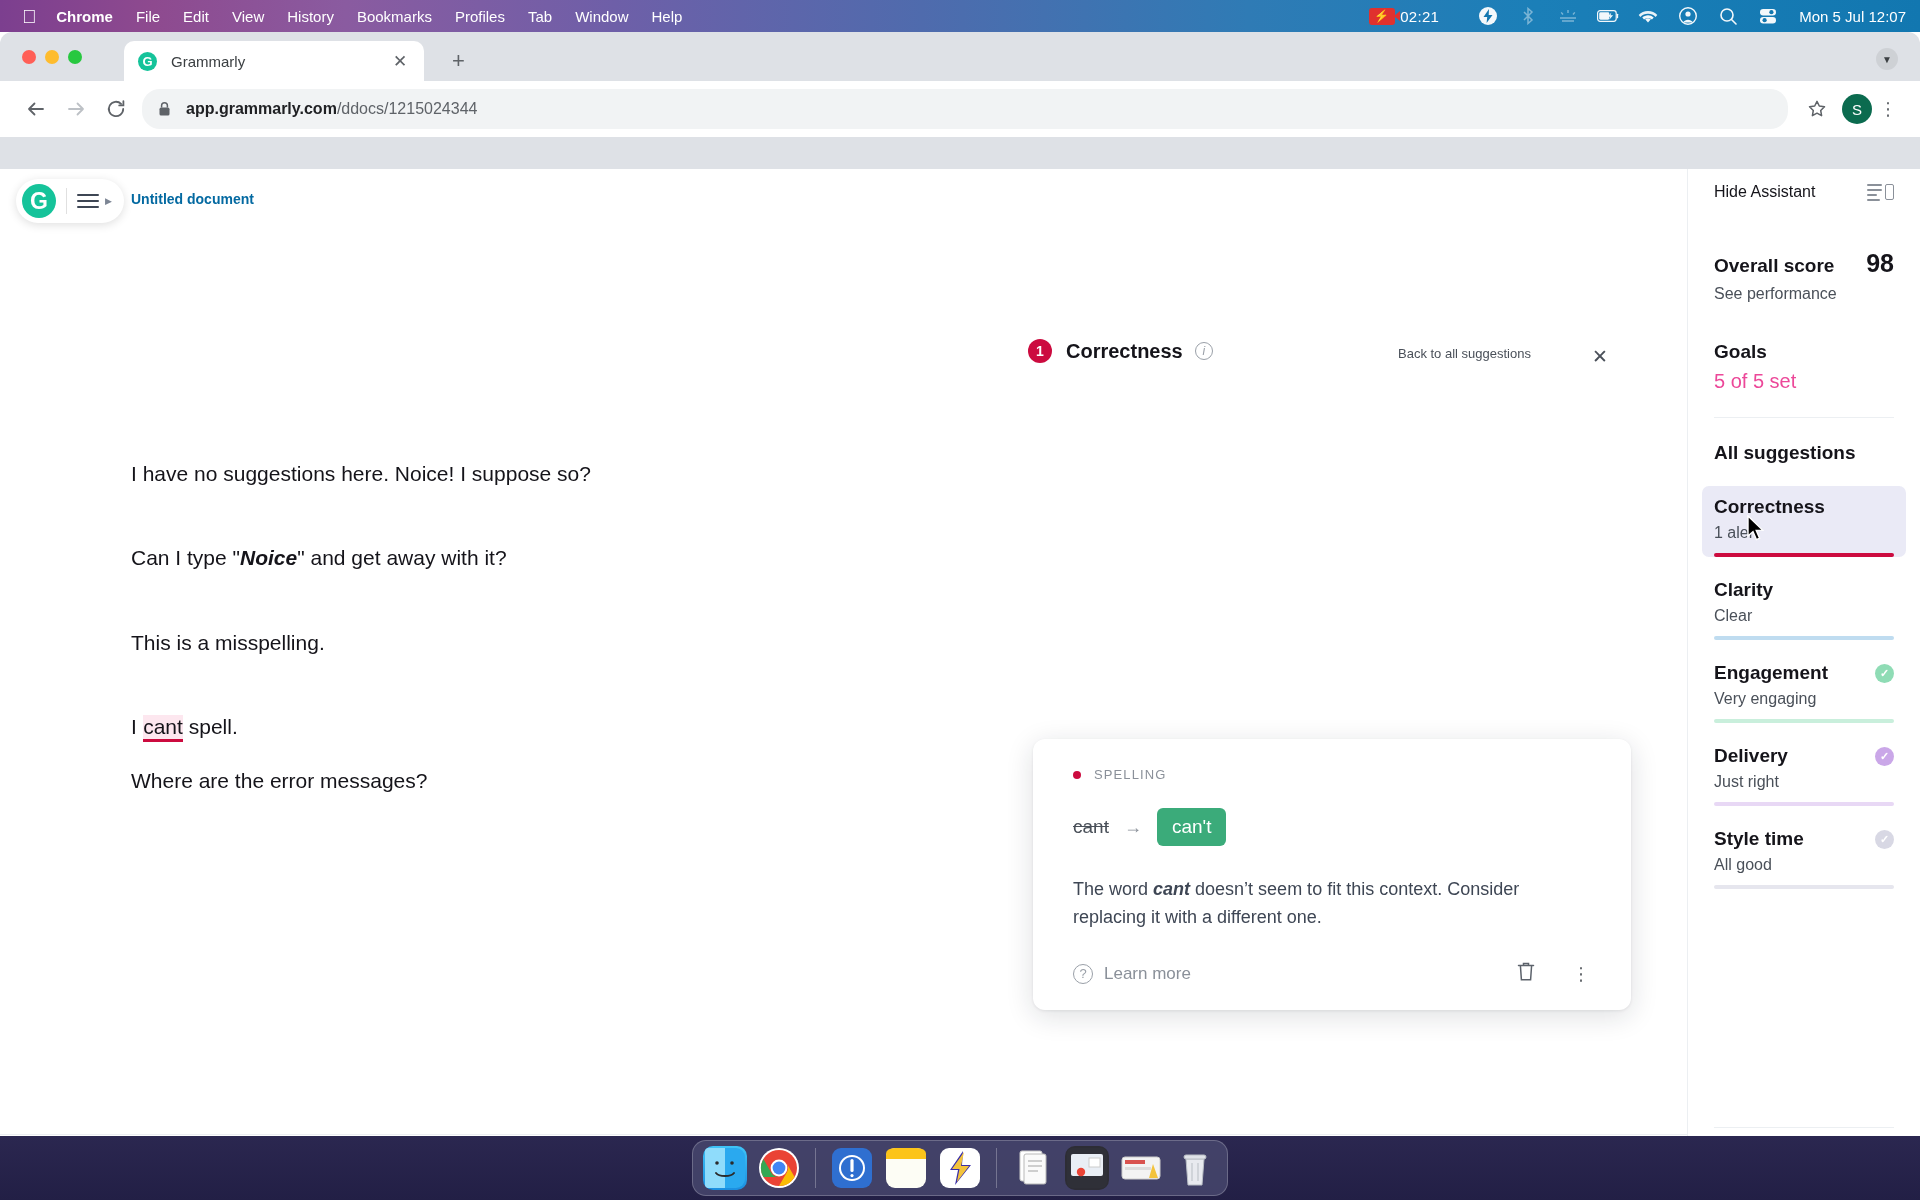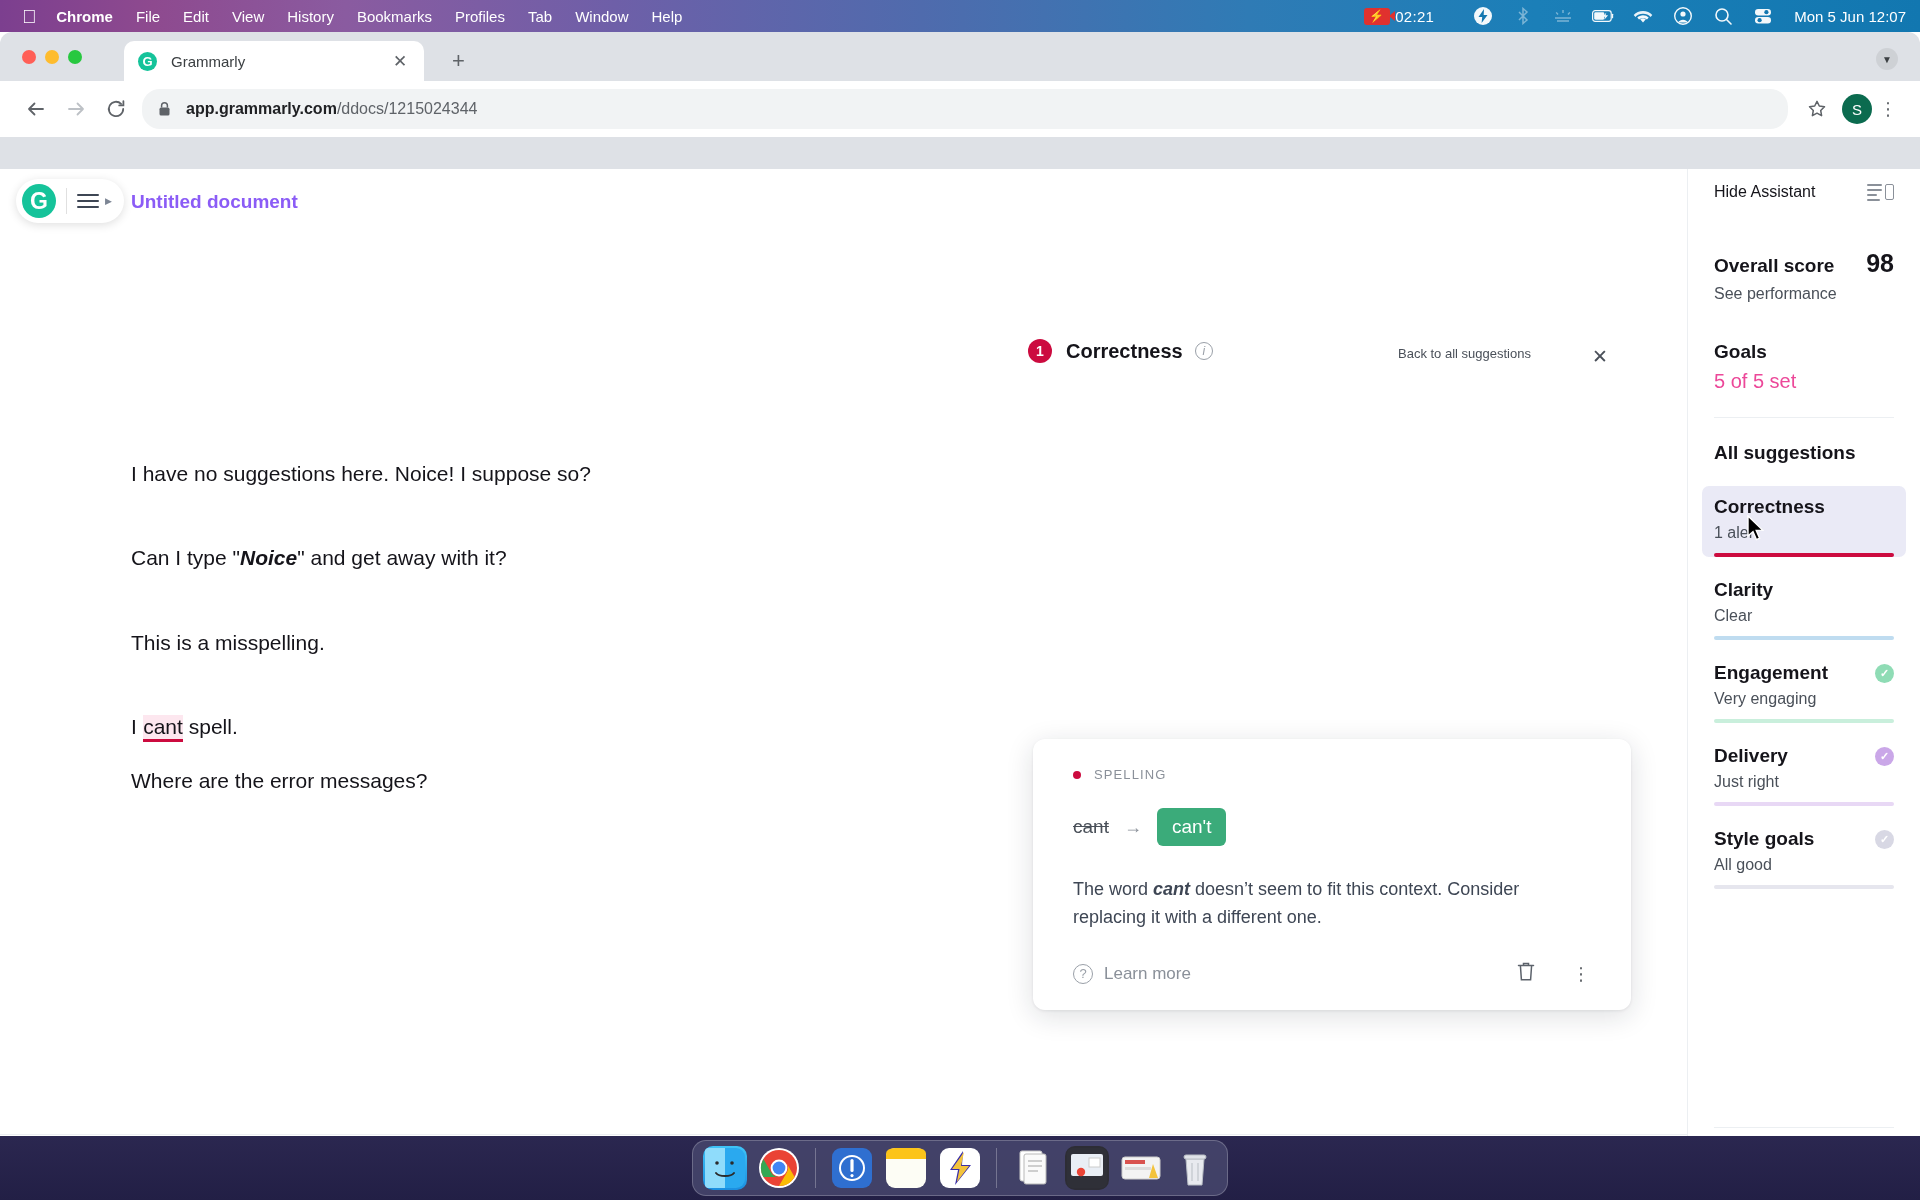--- a/index.html
+++ b/index.html
@@ -145,21 +145,21 @@
     background: #15c39a; color: #fff;
     display:flex; align-items:center; justify-content:center;
     font-size: 23px; font-weight: 600;
   }
   .gdivider { width:1px; height: 26px; background: #e0e0e0; margin: 0 10px; }
   .hamb { display:flex; flex-direction:column; gap: 4px; }
   .hamb i { display:block; width: 22px; height: 2px; background: #3e4654; border-radius:1px; }
   .hamb-chev { margin-left: 6px; font-size: 9px; color: #7c8594; }
   .doc-title {
     position:absolute; left: 131px; top: 22px;
-    font-size: 19px; font-weight: bold; color: #8b5cf6;
+    font-size: 14px; font-weight: bold; color: #0369a1;
   }
 
   .corr-header {
     position: absolute; left: 1028px; top: 170px;
     display: flex; align-items: center;
   }
   .corr-badge {
     width: 24px; height: 24px; border-radius: 50%;
     background: #cc0b3f; color: #fff;
     font-size: 14px; font-weight: bold;
@@ -404,21 +404,21 @@
         </svg>
     </span>
     <span class="tray-ico">
       <svg width="20" height="20" viewBox="0 0 20 20" fill="#fff">
           <rect x="2" y="3" width="16" height="6.4" rx="3.2"></rect>
           <rect x="2" y="11" width="16" height="6.4" rx="3.2"></rect>
           <circle cx="13.4" cy="6.2" r="2.1" fill="#1277b0"></circle>
           <circle cx="6.6" cy="14.2" r="2.1" fill="#1277b0"></circle>
         </svg>
     </span>
-    <span class="clock">Mon 5 Jun  12:07</span>
+    <span class="clock">Mon 5 Jul  12:07</span>
   </div>
 </div>
 
 <div class="chrome-win">
 
   <div class="tabstrip">
     <div class="traffic">
       <span class="dot r"></span>
       <span class="dot y"></span>
       <span class="dot g"></span>
@@ -643,21 +643,21 @@
         <div class="cat-head">
           <span class="cat-name">Delivery</span>
           <span class="chk" style="background:#caa7e8">✓</span>
         </div>
         <div class="cat-sub">Just right</div>
         <div class="cat-bar" style="background:#e8d8f5"></div>
       </div>
 
       <div class="cat">
         <div class="cat-head">
-          <span class="cat-name">Style goals</span>
+          <span class="cat-name">Style time</span>
           <span class="chk" style="background:#d8d8e4">✓</span>
         </div>
         <div class="cat-sub">All good</div>
         <div class="cat-bar" style="background:#e6e6ee"></div>
       </div>
 
       <div class="plag-rule"></div>
       <div class="plag">
         <span class="plag-lbl">Plagiarism</span>
         <span class="quote-ico">”</span>

